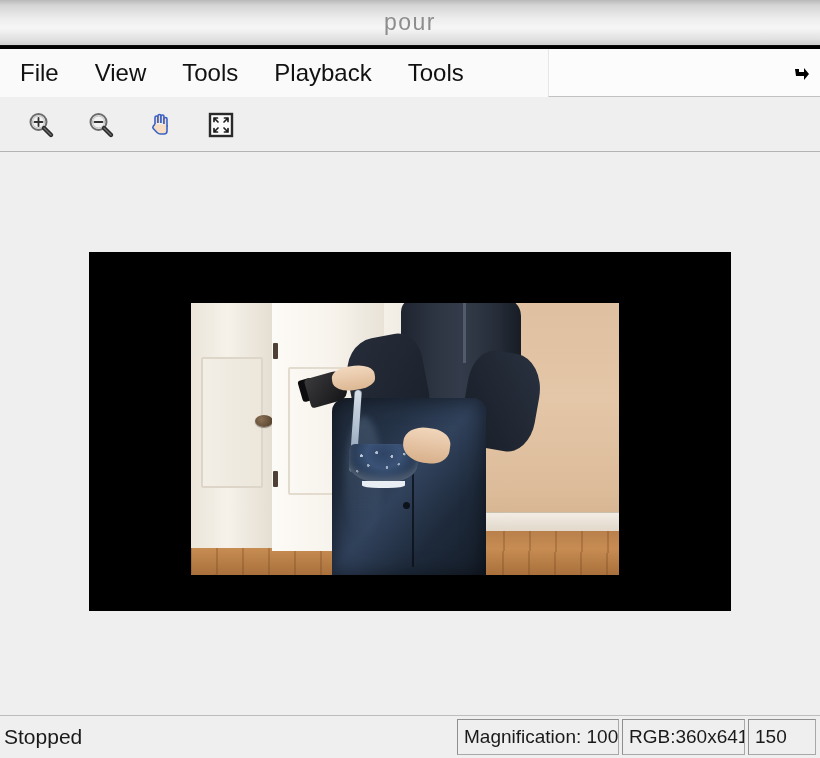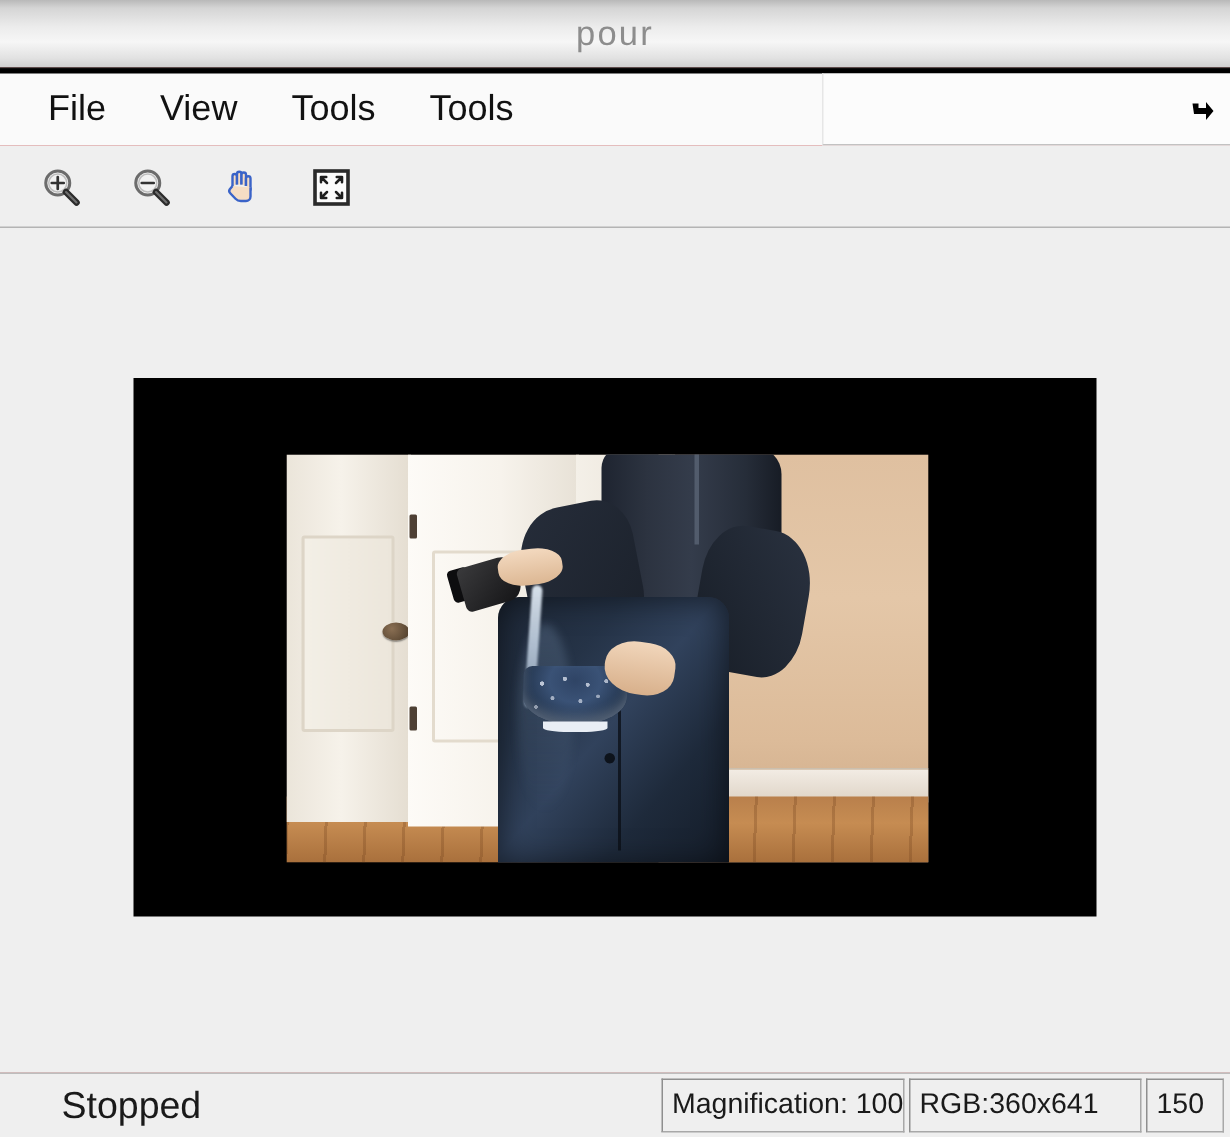--- a/index.html
+++ b/index.html
@@ -12,21 +12,21 @@
     overflow: hidden;
     background: #efefef;
     font-family: "Liberation Sans", sans-serif;
     -webkit-font-smoothing: antialiased;
   }
 
   #app {
     position: relative;
     width: 820px;
     height: 758px;
-    background: #b91c1c;
+    background: #4c1d95;
     display: flex;
     flex-direction: column;
   }
 
   
   .titlebar {
     position: relative;
     height: 46px;
     flex: 0 0 46px;
     background: linear-gradient(to bottom,
@@ -65,21 +65,21 @@
     height: 51px;
     background: #fafafa;
     display: flex;
     align-items: center;
     box-sizing: border-box;
     border-top: 3px solid #000;
   }
   .menu-items {
     display: flex;
     align-items: center;
-    padding-left: 28px;
+    padding-left: 16px;
     gap: 28px;
     height: 100%;
   }
   .menu-item {
     font-size: 24px;
     color: #111;
     line-height: 1;
     padding: 2px 4px;
     cursor: default;
     user-select: none;
@@ -477,26 +477,25 @@
     flex: 0 0 43px;
     height: 43px;
     background: #efefef;
     display: flex;
     align-items: center;
     box-sizing: border-box;
     border-top: 1px solid #bdbdbd;
   }
   .status-left {
     flex: 1 1 auto;
-    font-size: 25px;
+    font-size: 21px;
     color: #1a1a1a;
     padding-left: 4px;
     user-select: none;
     white-space: nowrap;
-    margin-left: 37px;
   }
   .status-panels {
     display: flex;
     align-items: stretch;
     height: 36px;
     gap: 3px;
     padding-right: 4px;
   }
   .status-panel {
     background: #efefef;
@@ -507,38 +506,39 @@
     align-items: center;
     padding: 0 6px;
     font-size: 19px;
     color: #1a1a1a;
     white-space: nowrap;
     overflow: hidden;
     box-sizing: border-box;
     user-select: none;
   }
   .panel-mag   { width: 162px; }
-  .panel-rgb   { width: 155px; }
-  .panel-frame { width: 52px; }
+  .panel-rgb   { width: 123px; }
+  .panel-frame { width: 68px; }
 </style>
 </head>
 <body>
 
 <div id="app">
 
   <div class="titlebar">
     <span class="titlebar-title">pour</span>
     <div class="titlebar-underline"></div>
   </div>
 
   <div class="menubar">
     <div class="menu-items">
       <div class="menu-item">File</div>
       <div class="menu-item">View</div>
       <div class="menu-item">Tools</div>
+      <div class="menu-item">Playback</div>
       <div class="menu-item">Tools</div>
     </div>
     <div class="menubar-rightbox">
       <svg class="undock-icon" viewBox="0 0 18 18">
         <path d="M2 5 L6 5 L6 8 L11 8 L11 4 L16 10 L11 16 L11 12 L3 12 Z" fill="#000"></path>
       </svg>
     </div>
   </div>
 
   <div class="toolbar">

